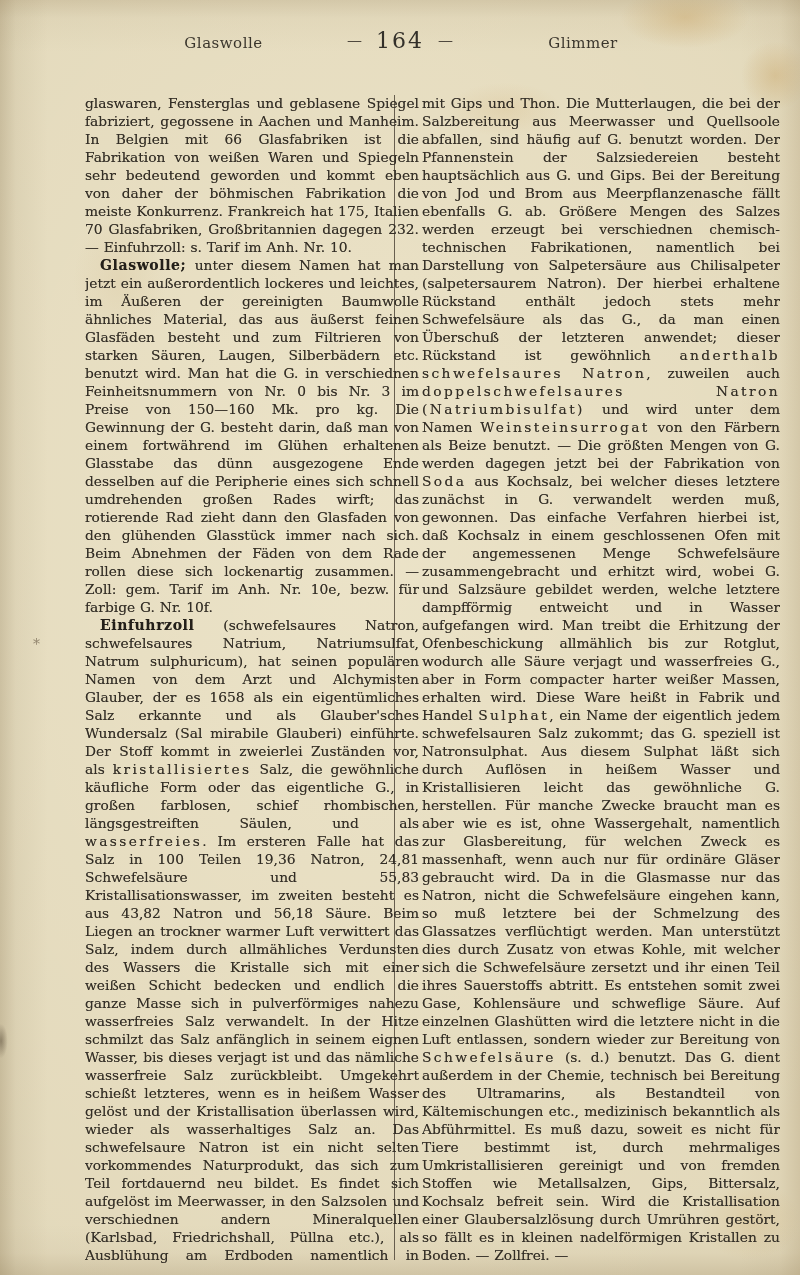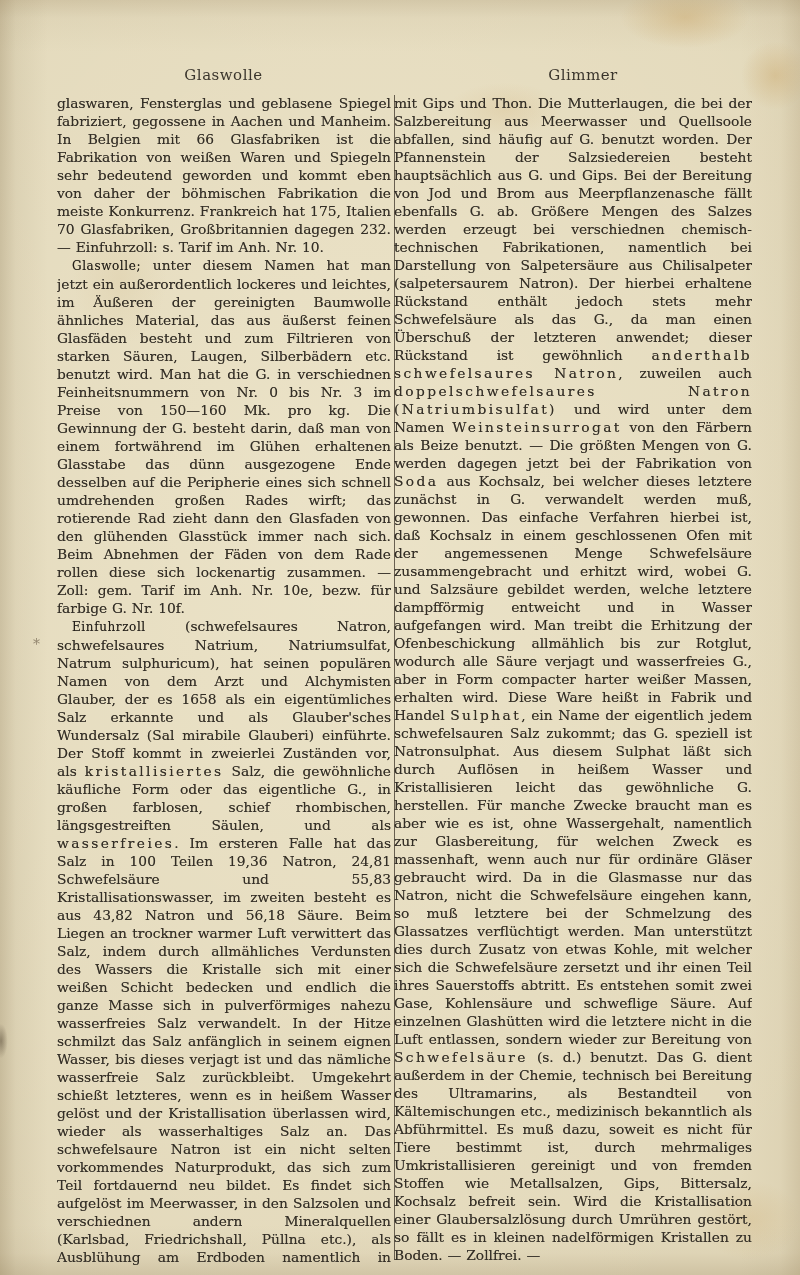--- a/index.html
+++ b/index.html
@@ -29,21 +29,21 @@
     background: radial-gradient(closest-side, rgba(193,147,72,0.30), rgba(193,147,72,0) 72%); }
   .stain-3 { left: 425px; top: 72px; width: 160px; height: 75px;
     background: radial-gradient(closest-side, rgba(193,147,72,0.15), rgba(193,147,72,0) 72%); }
   .stain-4 { left: 55px; top: 190px; width: 130px; height: 180px;
     background: radial-gradient(closest-side, rgba(188,148,80,0.10), rgba(188,148,80,0) 72%); }
   .stain-5 { left: 680px; top: 1165px; width: 140px; height: 110px;
     background: radial-gradient(closest-side, rgba(193,147,72,0.18), rgba(193,147,72,0) 72%); }
   .stain-6 { left: -8px; top: 1018px; width: 18px; height: 46px; border-radius: 40%;
     background: radial-gradient(closest-side, rgba(70,58,40,0.45), rgba(70,58,40,0) 75%); }
 
-  .header { position: absolute; left: 0; top: 60px; width: 800px; height: 34px; }
+  .header { position: absolute; left: 0; top: 28px; width: 800px; height: 34px; }
   .head-left  { position: absolute; left: 57px;  top: 6px; width: 333px; text-align: center; }
   .head-right { position: absolute; left: 403px; top: 6px; width: 360px; text-align: center; }
   .header-word { font-size: 15px; letter-spacing: 0.5px; color: #3a352c; }
   .head-center { position: absolute; left: 0; top: 0; width: 800px; text-align: center; }
   .head-center .dash { font-size: 15px; color: #4a443a; margin: 0 14px; vertical-align: 3px; }
   .page-number { font-size: 22px; letter-spacing: 2px; color: #33302a; }
 
   .divider {
     position: absolute; left: 394px; top: 95px;
     width: 1px; height: 1165px;
@@ -55,48 +55,52 @@
   }
 
   .col {
     position: absolute; top: 94px;
     font-size: 13.8px; line-height: 18px;
     text-align: justify;
     hyphens: auto; -webkit-hyphens: auto;
     overflow: hidden; height: 1172px;
     word-spacing: 0.5px;
     text-shadow: 0 0 0.5px rgba(51,46,38,0.55);
+    margin-left: 28px;
   }
   .col-left  { left: 57px;  width: 334px; }
   .col-right { left: 394px; width: 358px; }
   .col p { margin: 0; }
   p.entry { text-indent: 15px; }
   p.cont  { text-indent: 0; }
   .headword {
-    font-weight: normal;
-    font-size: 12px;
+    font-weight: bold;
+    font-size: 14px;
     letter-spacing: 0.6px;
     color: #231f19;
   }
   .sp { letter-spacing: 2.4px; }
 </style>
 </head>
 <body>
 
 <div class="page">
 
   <div class="stain stain-1"></div>
   <div class="stain stain-2"></div>
   <div class="stain stain-3"></div>
   <div class="stain stain-4"></div>
   <div class="stain stain-5"></div>
   <div class="stain stain-6"></div>
 
   <div class="header">
     <div class="head-left header-word">Glaswolle</div>
+    <div class="head-center">
+      <span class="dash">—</span><span class="page-number">164</span><span class="dash">—</span>
+    </div>
     <div class="head-right header-word">Glimmer</div>
   </div>
 
   <div class="margin-mark">*</div>
 
   <div class="divider"></div>
 
   <div class="col col-left">
     <p class="cont">glaswaren, Fensterglas und geblasene Spiegel fabriziert, gegossene in Aachen und Manheim. In Belgien mit 66 Glasfabriken ist die Fabrikation von weißen Waren und Spiegeln sehr bedeutend geworden und kommt eben von daher der böhmischen Fabrikation die meiste Konkurrenz. Frankreich hat 175, Italien 70 Glasfabriken, Großbritannien dagegen 232. — Einfuhrzoll: s. Tarif im Anh. Nr. 10.</p>
     <p class="entry">

